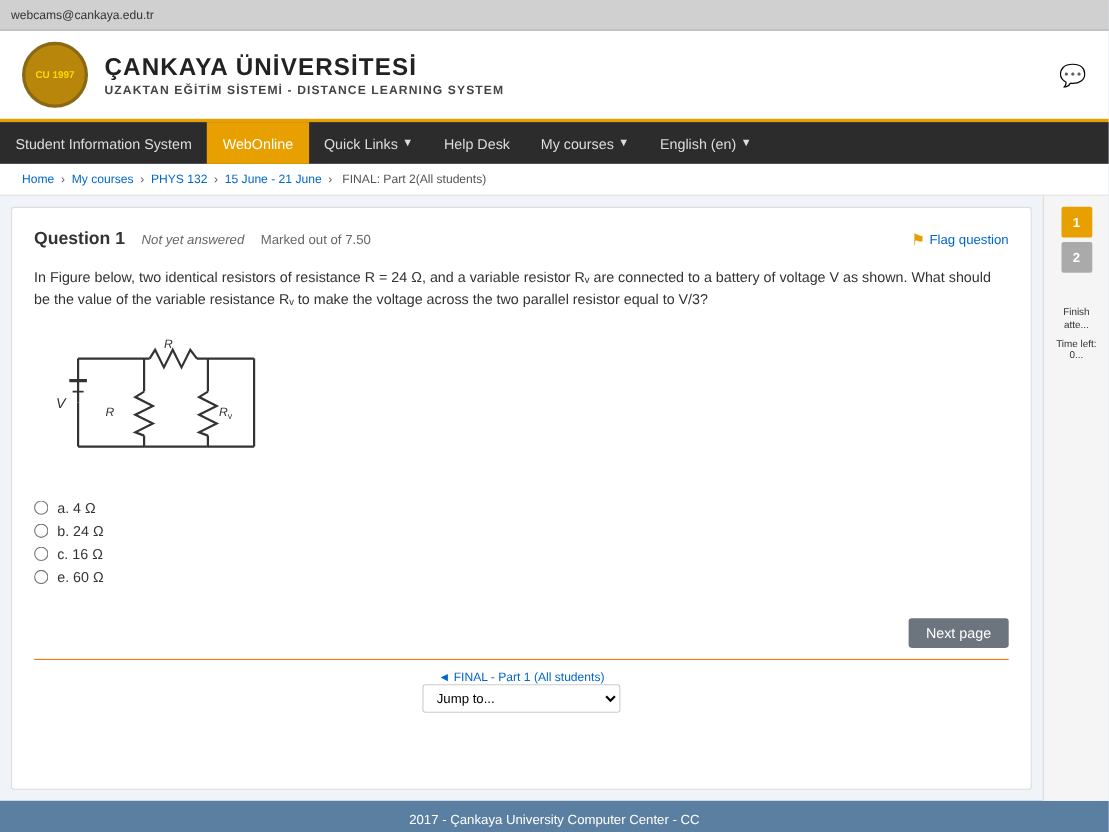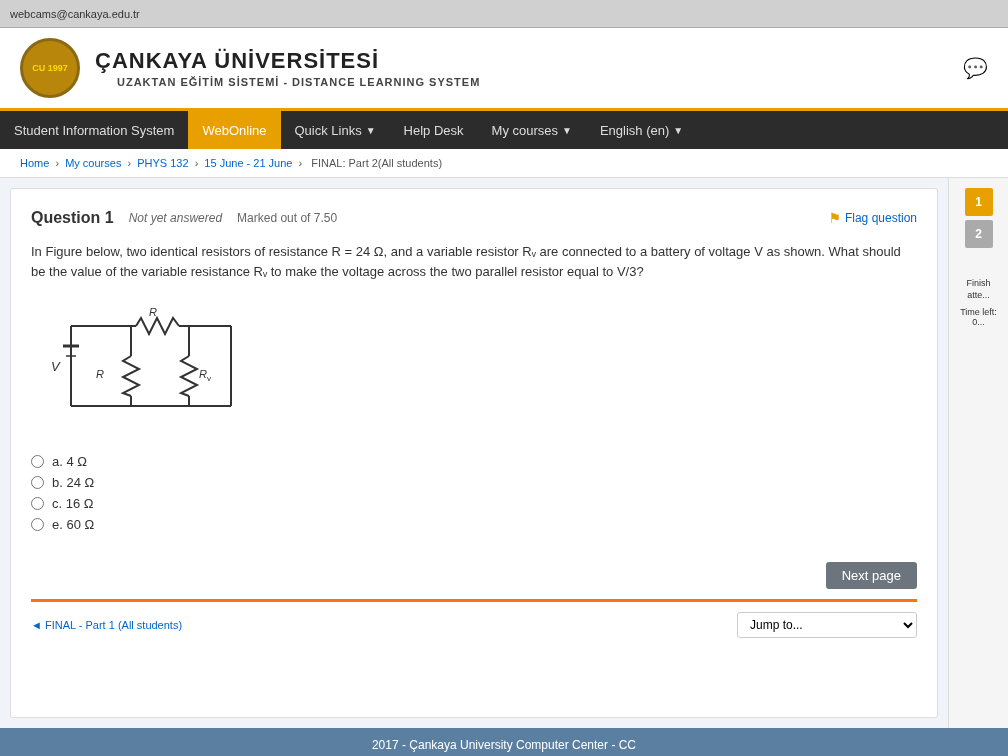--- a/index.html
+++ b/index.html
@@ -55,21 +55,20 @@
       font-weight: bold;
       color: #222;
       letter-spacing: 1px;
     }
     .university-title .subtitle {
       font-size: 11px;
       color: #444;
       font-weight: bold;
       letter-spacing: 1px;
       margin-top: 2px;
-      margin-left: 22px;
     }
     .header-icon {
       font-size: 20px;
       color: #555;
       cursor: pointer;
     }
 
     
     .nav-bar {
       background: #2c2c2c;
@@ -416,21 +415,21 @@
       <label class="option-item">
         <input type="radio" name="q1" value="e" style="">
         <span>e. 60 Ω</span>
       </label>
     </div>
 
     <div style="display:flex; justify-content:flex-end; margin-top: 30px;">
       <button class="next-page-btn">Next page</button>
     </div>
 
-    <div class="bottom-nav" style="margin: 10px 0 0 0; padding: 10px 0; border-top: 3px solid #f97316; display: flex; align-items: center; justify-content: space-between;">
+    <div class="bottom-nav" style="margin: 10px 0 0 0; padding: 10px 0; border-top: 1px solid #f97316; display: flex; align-items: center; justify-content: space-between; flex-direction: column;">
       <a class="back-link" href="#">◄ FINAL - Part 1 (All students)</a>
       <div class="jump-to">
         <select class="jump-select">
           <option>Jump to...</option>
         </select>
       </div>
     </div>
   </div>
 
   <div class="right-sidebar">

